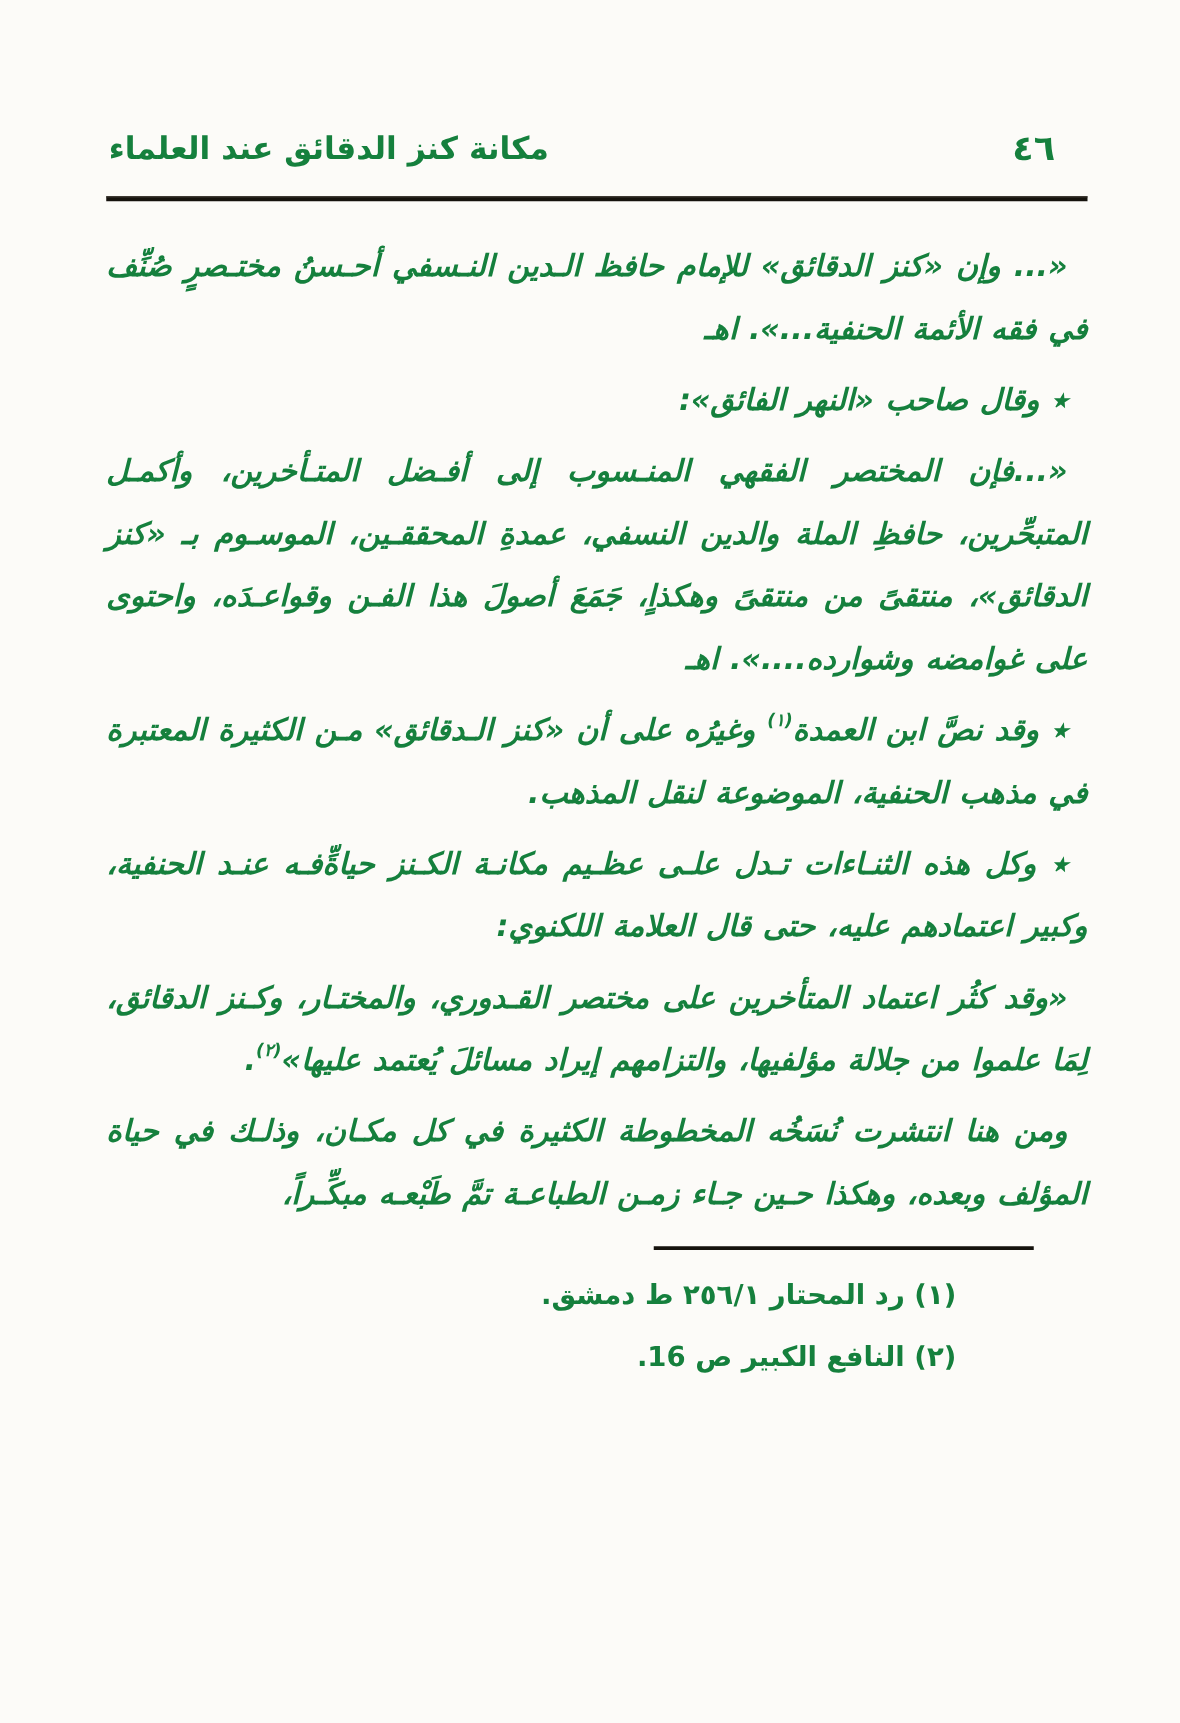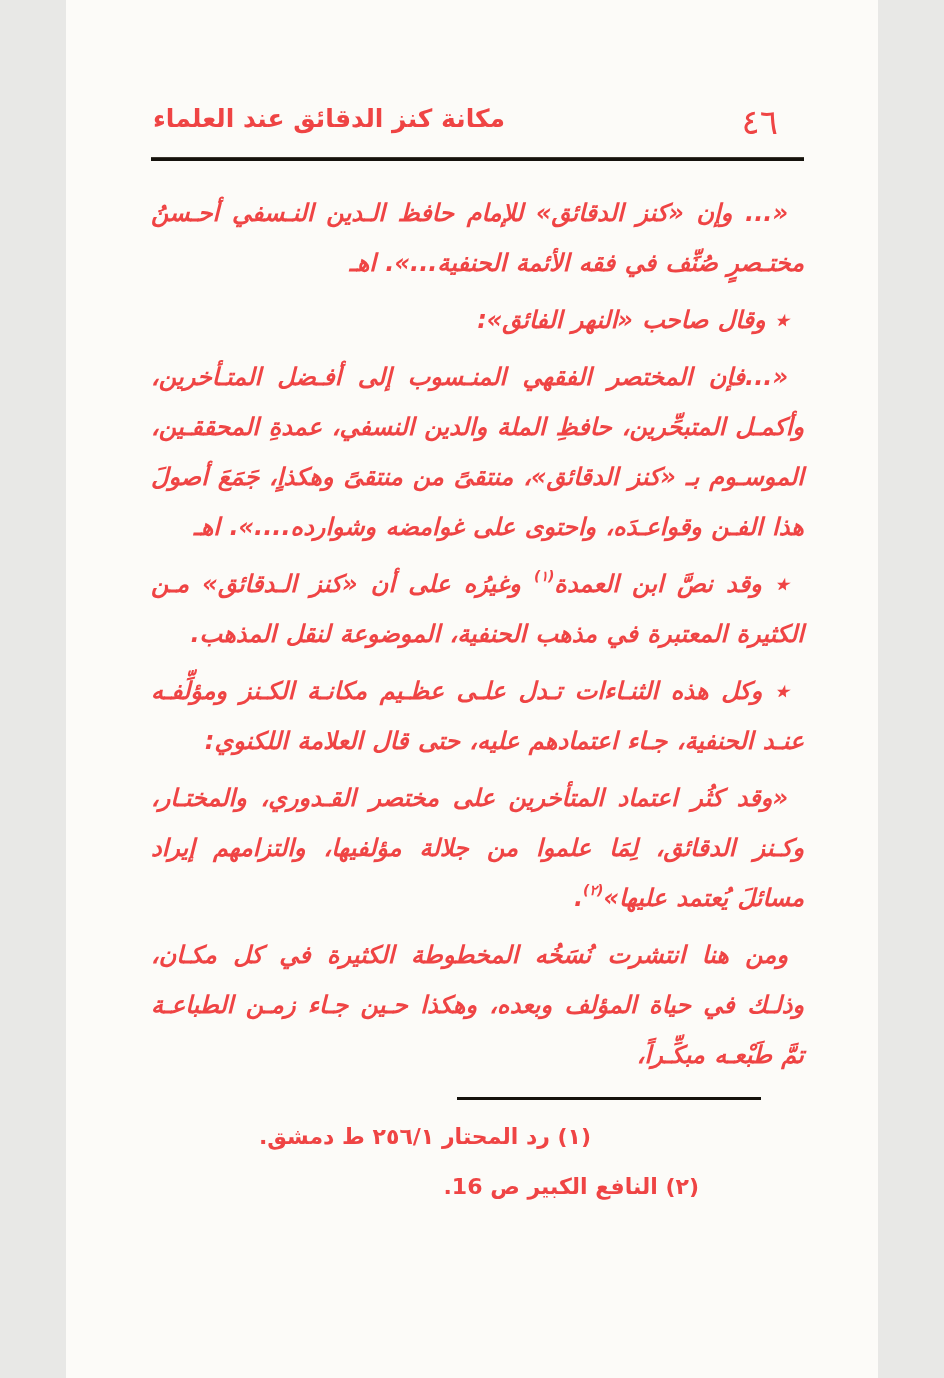--- a/index.html
+++ b/index.html
@@ -2,24 +2,24 @@
 <html lang="ar" dir="rtl"><head>
 <meta charset="utf-8">
 <style>
   html,body{margin:0;padding:0;}
   body{
     background:#e8e8e6;
     font-family:"DejaVu Sans", sans-serif;
   }
   .page{
     position:relative;
-    width:812px;height:1378px;
+    width:944px;height:1378px;
     margin:0 auto;
     background:#fcfbf8;
-    color:#ef4444;
+    color:#15803d;
     box-sizing:border-box;
     padding:0 74px 0 85px;
     direction:rtl;
     overflow:hidden;
   }
   .header{
     position:relative;
     height:42px;
     margin-top:104px;
   }
@@ -27,22 +27,22 @@
     position:absolute;
     left:2px;top:0;
     font-size:25px;
     font-weight:700;
     white-space:nowrap;
     letter-spacing:0.5px;
   }
   .header-pagenum{
     position:absolute;
     right:26px;top:-2px;
-    font-size:34px;
-    font-weight:400;
+    font-size:28px;
+    font-weight:700;
   }
   .header-rule{
     height:3px;
     background:#15120d;
     margin-top:11px;
     border-top:1px solid #3a352e;
   }
   .body{
     margin-top:27px;
     font-style:italic;
@@ -74,41 +74,40 @@
   }
   .footnotes-area p.fn{
     margin:0 105px 0 0;
     font-size:22px;
     font-weight:700;
     line-height:50px;
     text-align:right;
   }
   .footnotes-area p.fn:first-of-type{
     margin-top:12px;
-    text-align:center;
   }
 </style>
 </head>
 <body>
 
 <div class="page">
 
   <header class="header">
     <span class="header-title">مكانة كنز الدقائق عند العلماء</span>
     <span class="header-pagenum">٤٦</span>
   </header>
 
   <div class="header-rule"></div>
 
   <main class="body" id="body">
       <p><span>«... وإن «كنز الدقائق» للإمام حافظ الـدين النـسفي أحـسنُ مختـصرٍ صُنِّف في فقه الأئمة الحنفية...». اهـ</span></p>
       <p><span>٭ وقال صاحب «النهر الفائق»:</span></p>
       <p><span>«...فإن المختصر الفقهي المنـسوب إلى أفـضل المتـأخرين، وأكمـل المتبحِّرين، حافظِ الملة والدين النسفي، عمدةِ المحققـين، الموسـوم بـ «كنز الدقائق»، منتقىً من منتقىً وهكذاٍ، جَمَعَ أصولَ هذا الفـن وقواعـدَه، واحتوى على غوامضه وشوارده....». اهـ</span></p>
       <p><span>٭ وقد نصَّ ابن العمدة</span><sup>(١)</sup><span> وغيرُه على أن «كنز الـدقائق» مـن الكثيرة المعتبرة في مذهب الحنفية، الموضوعة لنقل المذهب.</span></p>
-      <p><span>٭ وكل هذه الثنـاءات تـدل علـى عظـيم مكانـة الكـنز ومؤلِّفـه عنـد الحنفية، جـاء اعتمادهم عليه، حتى قال العلامة اللكنوي:</span></p>
+      <p><span>٭ وكل هذه الثنـاءات تـدل علـى عظـيم مكانـة الكـنز حياةِّفـه عنـد الحنفية، وكبير اعتمادهم عليه، حتى قال العلامة اللكنوي:</span></p>
       <p><span>«وقد كثُر اعتماد المتأخرين على مختصر القـدوري، والمختـار، وكـنز الدقائق، لِمَا علموا من جلالة مؤلفيها، والتزامهم إيراد مسائلَ يُعتمد عليها»</span><sup>(٢)</sup><span>.</span></p>
       <p><span>ومن هنا انتشرت نُسَخُه المخطوطة الكثيرة في كل مكـان، وذلـك في حياة المؤلف وبعده، وهكذا حـين جـاء زمـن الطباعـة تمَّ طَبْعـه مبكِّـراً،</span></p>
     </main>
 
   <section class="footnotes-area">
     <div class="fn-rule"></div>
     <p class="fn">(١) رد المحتار ٢٥٦/١ ط دمشق.</p>
     <p class="fn">(٢) النافع الكبير ص 16.</p>
   </section>
 

